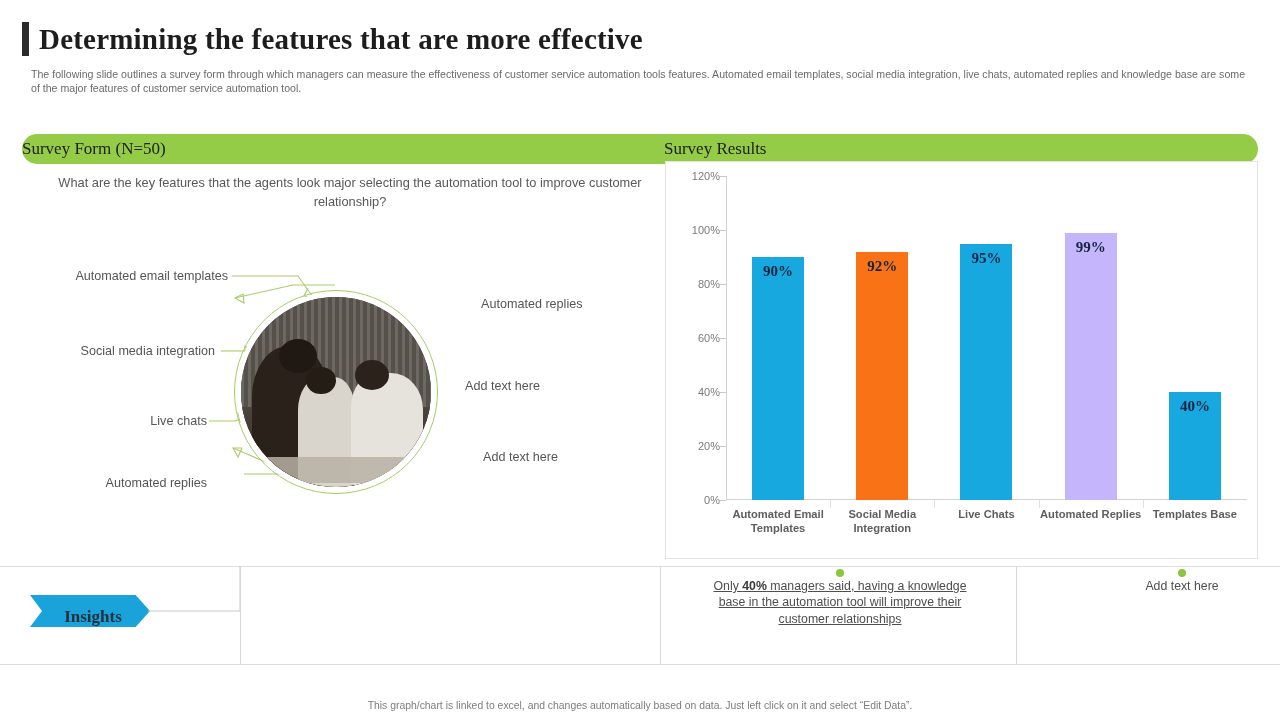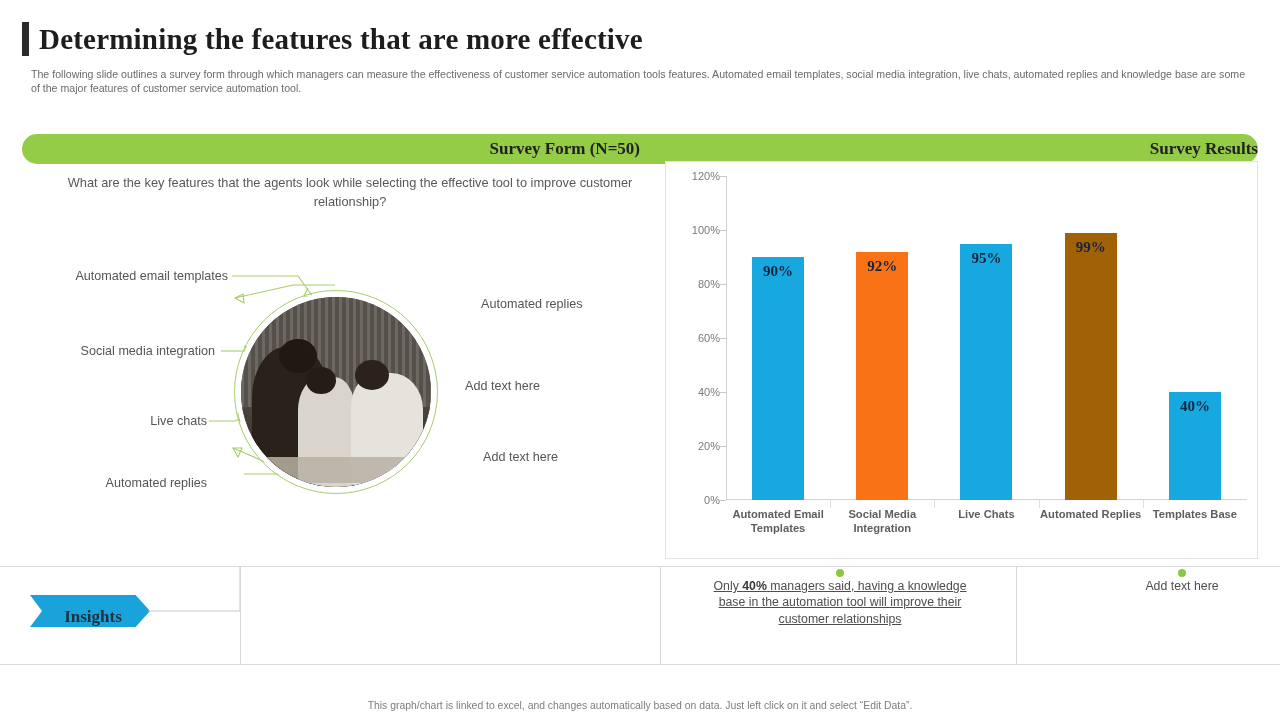--- a/index.html
+++ b/index.html
@@ -25,22 +25,22 @@
     font-size:10.6px; line-height:14px; color:#6b6b6b;
   }
 
   
   .green-pill {
     position:absolute; left:22px; top:134px; width:1236px; height:30px;
     background:#94cc47; border-radius:15px;
   }
   .pill-label {
     position:absolute; top:136px; height:26px; line-height:26px;
-    font-family:"Liberation Serif", serif; font-weight:700;
-    font-size:17px; color:#212121; text-align:right;
+    font-family:"Liberation Serif", serif; font-weight:400;
+    font-size:17px; color:#212121; text-align:left;
   }
   #pill-left  { left:22px;  width:618px; }
   #pill-right { left:664px; width:594px; }
 
   
   .survey-question {
     position:absolute; left:40px; top:173px; width:620px;
     text-align:center; font-size:12.8px; line-height:19px; color:#585858;
   }
 
@@ -155,21 +155,21 @@
   <div class="title-bar">
     <div class="title-accent"></div>
     <div class="slide-title">Determining the features that are more effective</div>
   </div>
   <div class="subtitle">The following slide outlines a survey form through which managers can measure the effectiveness of customer service automation tools features. Automated email templates, social media integration, live chats, automated replies and knowledge base are some of the major features of customer service automation tool.</div>
 
   <div class="green-pill"></div>
   <div class="pill-label" id="pill-left">Survey Form (N=50)</div>
   <div class="pill-label" id="pill-right">Survey Results</div>
 
-  <div class="survey-question">What are the key features that the agents look while selecting the effective tool to improve customer relationship?</div>
+  <div class="survey-question">What are the key features that the agents look major selecting the automation tool to improve customer relationship?</div>
 
   <div class="diagram">
     <svg width="640" height="270" viewBox="0 0 640 270">
       <g fill="none" stroke="#a8cc6a" stroke-width="1.1">
 
         <path d="M202 26 L268 26 L283 47"></path>
         <path d="M283 47 l-9 -1 l4 -8"></path>
 
         <path d="M191 101 L211 101 L223 101"></path>
         <path d="M223 101 l-8 -5 l0 10 z"></path>
@@ -247,21 +247,21 @@
             <div class="bar" style="height: 248.4px; background: #f97316;">
               <div class="bar-value" style="color: rgb(22, 36, 63);">92%</div>
             </div>
           </div>
           <div class="bar-slot" style="left: 208.4px; width: 104.2px;">
             <div class="bar" style="height: 256.5px; background: rgb(23, 168, 224); text-decoration: underline;">
               <div class="bar-value" style="color: rgb(22, 36, 63);">95%</div>
             </div>
           </div>
           <div class="bar-slot" style="left: 312.6px; width: 104.2px;">
-            <div class="bar" style="height: 267.3px; background: #a16207;">
+            <div class="bar" style="height: 267.3px; background: #c4b5fd;">
               <div class="bar-value" style="color: rgb(22, 36, 63);">99%</div>
             </div>
           </div>
           <div class="bar-slot" style="left: 416.8px; width: 104.2px;">
             <div class="bar" style="height: 108px; background: rgb(23, 168, 224);">
               <div class="bar-value" style="color: rgb(22, 36, 63);">40%</div>
             </div>
           </div>
         </div>
     <div class="x-label" style="left: 60px; width: 104.2px; top: 346px;">Automated Email Templates</div>

